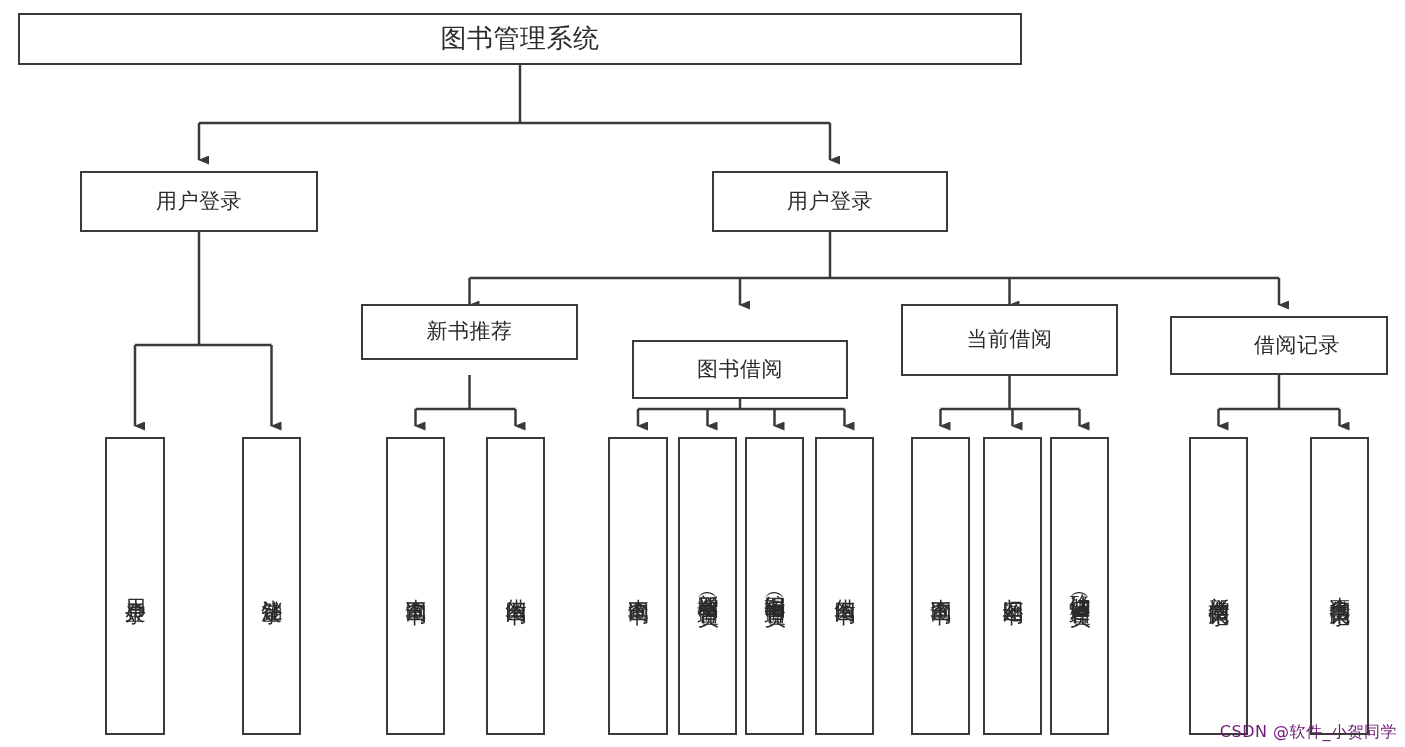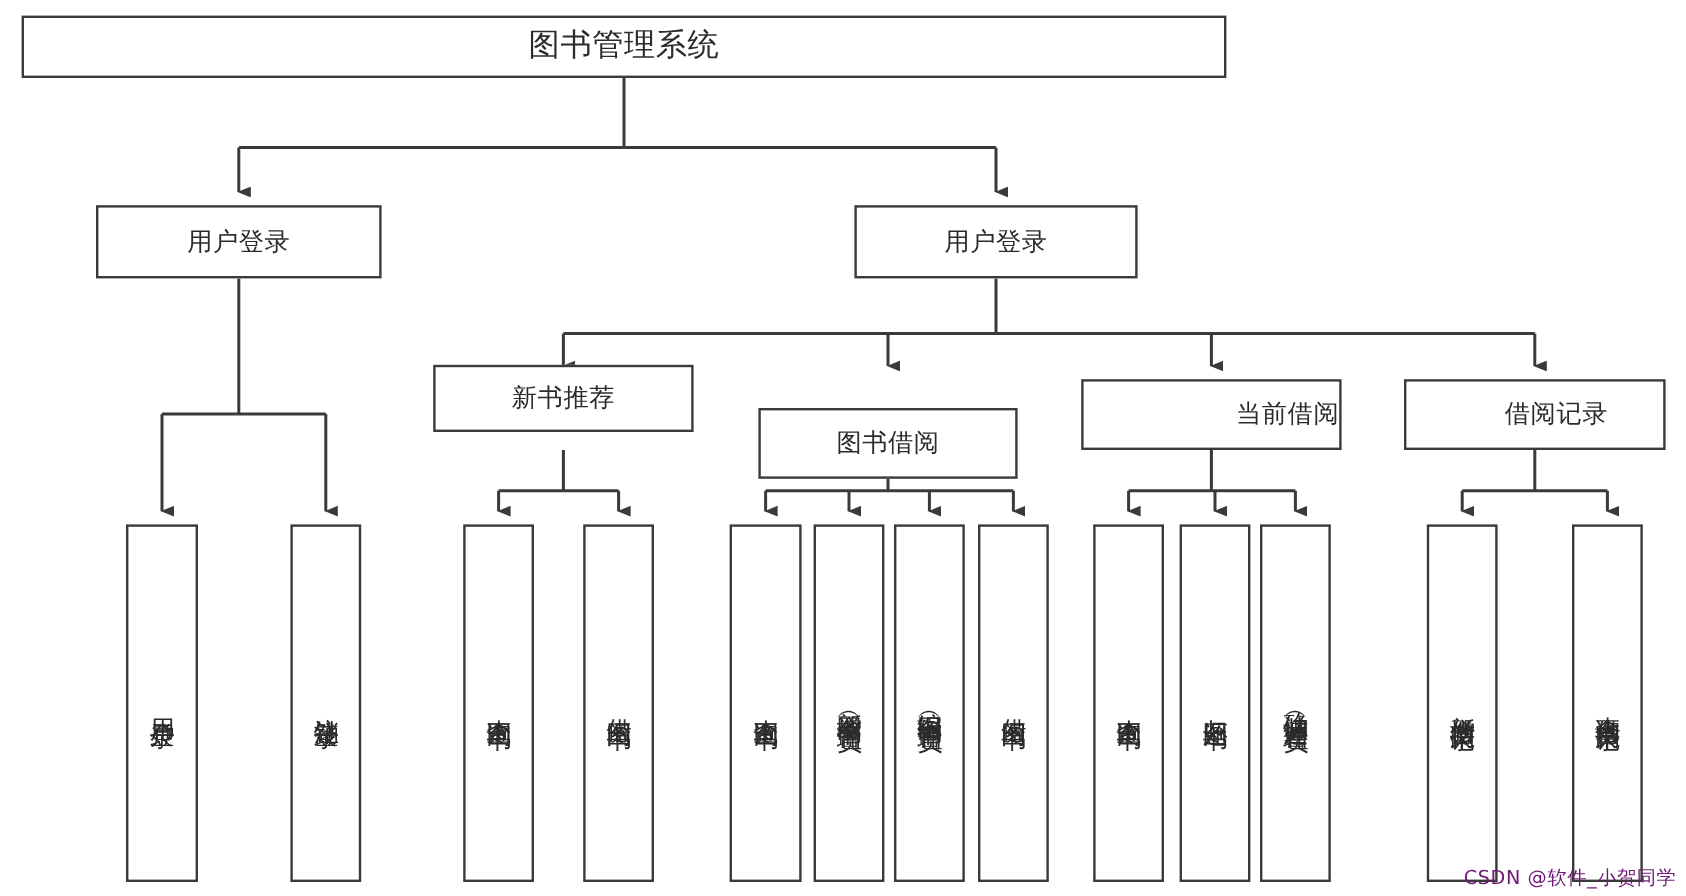--- a/index.html
+++ b/index.html
@@ -134,21 +134,21 @@
       </div>
       <div class="node horiz" style="left: 712px; top: 171px; width: 236px; height: 61px;">
         <span class="node-label">用户登录</span>
       </div>
       <div class="node horiz" style="left: 361px; top: 304px; width: 217px; height: 56px;">
         <span class="node-label">新书推荐</span>
       </div>
       <div class="node horiz" style="left: 632px; top: 308px; width: 216px; height: 59px; margin-top: 32px;">
         <span class="node-label">图书借阅</span>
       </div>
-      <div class="node horiz" style="left: 901px; top: 316px; width: 217px; height: 59px; justify-content: flex-end;">
+      <div class="node horiz" style="left: 901px; top: 304px; width: 217px; height: 72px;">
         <span class="node-label">当前借阅</span>
       </div>
       <div class="node horiz" style="left: 1170px; top: 316px; width: 218px; height: 59px; padding-left: 36px;">
         <span class="node-label">借阅记录</span>
       </div>
       <div class="node vert" style="left: 105px; top: 437px; width: 60px; height: 298px;">
         <span class="node-label">用户登录</span>
       </div>
       <div class="node vert" style="left: 242px; top: 437px; width: 59px; height: 298px;">
         <span class="node-label">注销登录</span>

